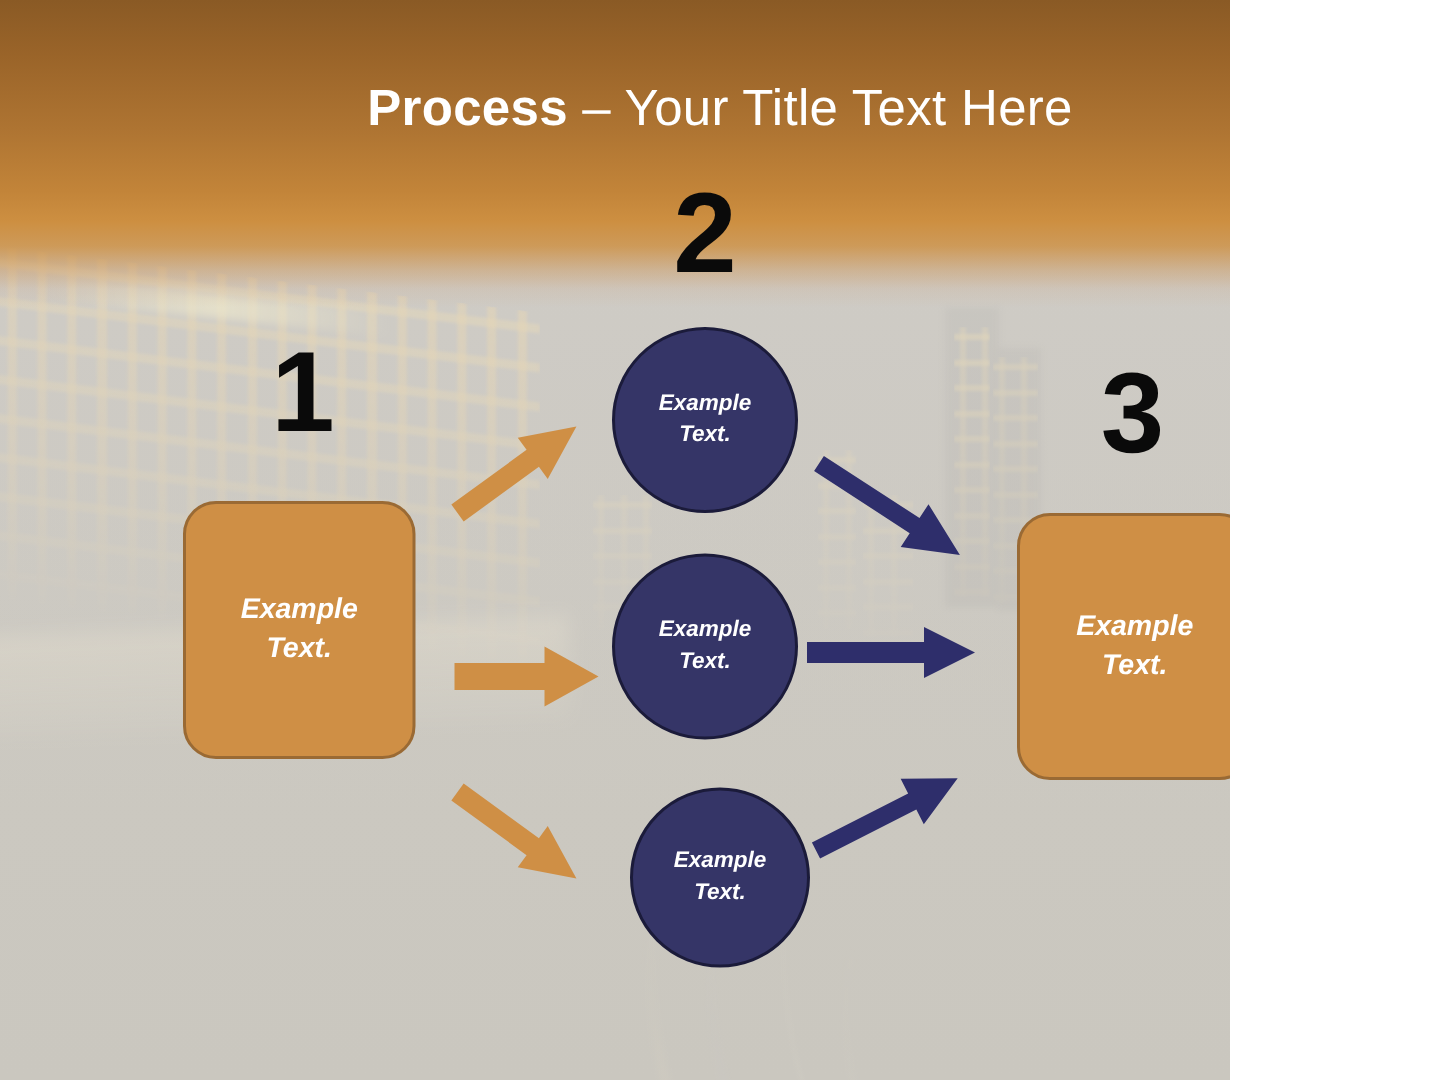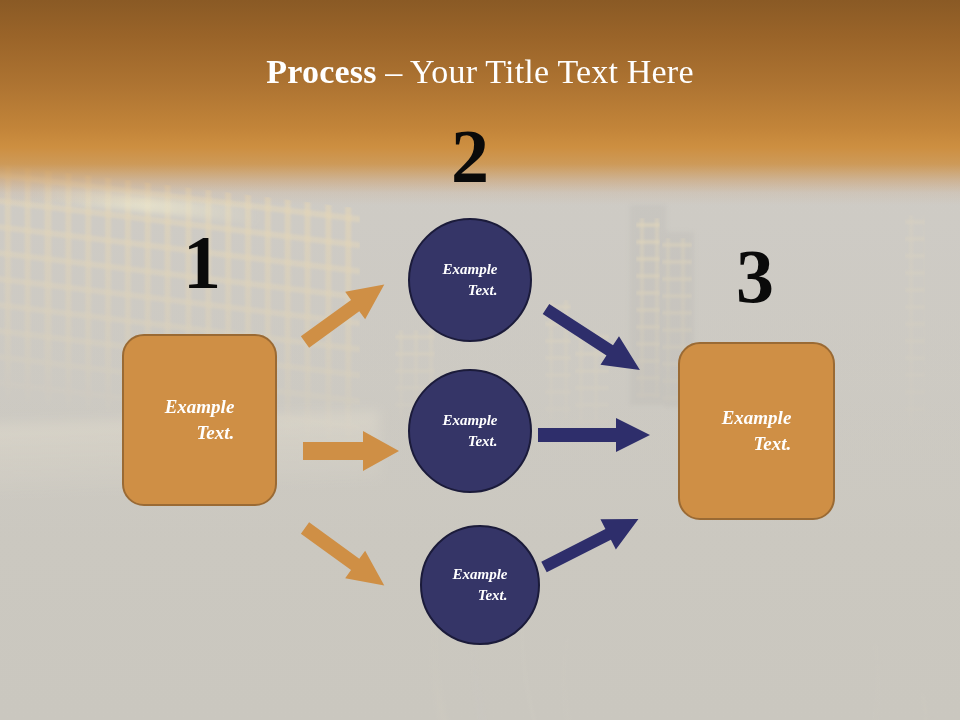--- a/index.html
+++ b/index.html
@@ -2,24 +2,24 @@
 <html><head>
 <meta charset="utf-8">
 <style>
   html, body {
     margin: 0;
     padding: 0;
     background: #ffffff;
   }
   #slide {
     position: relative;
-    width: 960px;
+    width: 820px;
     height: 720px;
     overflow: hidden;
-    font-family: Liberation Serif, serif;
+    font-family: Liberation Sans, sans-serif;
     background: #cfccc6;
   }
 
   
   .bg-layer { position: absolute; inset: 0; }
 
   .bg-base {
     background:
       linear-gradient(to bottom,
         #d2cfc9 0%,
@@ -252,21 +252,21 @@
     justify-content: center;
   }
   .circ-top { left: 408px; top: 218px; width: 124px; height: 124px; }
   .circ-mid { left: 408px; top: 369px; width: 124px; height: 124px; }
   .circ-bot { left: 420px; top: 525px; width: 120px; height: 120px; }
 
   .shape-label {
     color: #ffffff;
     font-style: italic;
     font-weight: bold;
-    text-align: right;
+    text-align: center;
     line-height: 1.38;
     pointer-events: none;
   }
   .label-box { font-size: 19px; }
   .label-circ { font-size: 15px; }
 
   
   .arrow {
     position: absolute;
     transform-origin: 0 50%;

